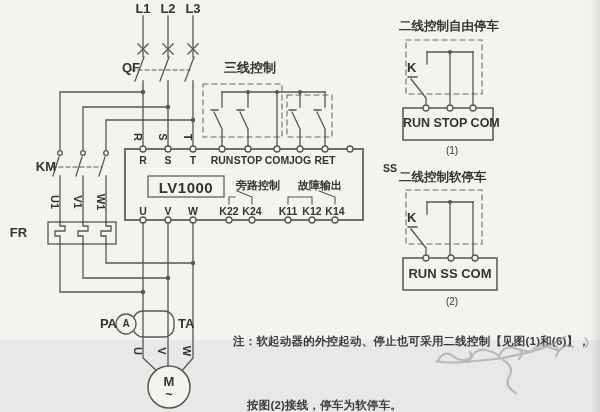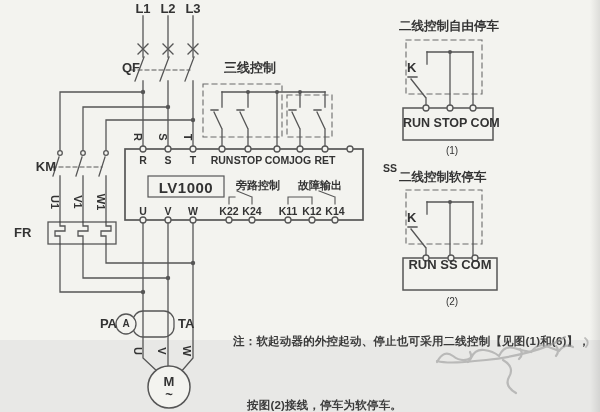--- a/index.html
+++ b/index.html
@@ -165,21 +165,21 @@
       </g>
     </g>
   </svg>
 
   <div class="lbl big cx" style="left:143px;top:2px;">L1</div>
   <div class="lbl big cx" style="left:168px;top:2px;">L2</div>
   <div class="lbl big cx" style="left:193px;top:2px;">L3</div>
 
   <div class="lbl big" style="left:104px;top:61px;width:36px;text-align:right;">QF</div>
   <div class="lbl big" style="left:20px;top:160px;width:36px;text-align:right;">KM</div>
-  <div class="lbl big" style="left:14px;top:226px;width:33px;text-align:left;">FR</div>
+  <div class="lbl big" style="left:2px;top:226px;width:33px;text-align:center;">FR</div>
 
   <div class="lbl big" style="left:224px;top:61px;">三线控制</div>
 
   <div class="lbl rot" style="left:137px;top:137px;">R</div>
   <div class="lbl rot" style="left:162px;top:137px;">S</div>
   <div class="lbl rot" style="left:187px;top:137px;">T</div>
 
   <div class="lbl rot" style="left:54px;top:202px;">U1</div>
   <div class="lbl rot" style="left:77px;top:202px;">V1</div>
   <div class="lbl rot" style="left:100px;top:202px;">W1</div>
@@ -217,21 +217,21 @@
   <div class="lbl big cx" style="left:169px;top:375px;">M</div>
   <div class="lbl big cx" style="left:169px;top:388px;">~</div>
 
   <div class="lbl mid" style="left:399px;top:20px;font-size:12.5px;">二线控制自由停车</div>
   <div class="lbl big" style="left:407px;top:61px;">K</div>
   <div class="lbl ctr" style="left:403px;top:117px;width:90px;font-size:12.5px;">RUN STOP COM</div>
   <div class="lbl cx" style="left:452px;top:146px;font-size:10px;font-weight:normal;">(1)</div>
 
   <div class="lbl mid" style="left:399px;top:171px;font-size:12.5px;">二线控制软停车</div>
   <div class="lbl big" style="left:407px;top:211px;">K</div>
-  <div class="lbl ctr" style="left:403px;top:258px;width:94px;font-size:13px;">RUN SS COM</div>
+  <div class="lbl ctr" style="left:403px;top:267px;width:94px;font-size:13px;">RUN SS COM</div>
   <div class="lbl cx" style="left:452px;top:297px;font-size:10px;font-weight:normal;">(2)</div>
 
   <div class="note" style="left:233px;top:334px;">注：软起动器的外控起动、停止也可采用二线控制【见图(1)和(6)】，</div>
   <div class="note" style="left:247px;top:382px;margin-top:16px;">按图(2)接线，停车为软停车。</div>
 
   <svg id="wmark" width="600" height="412" viewBox="0 0 600 412">
     <g stroke="#9a9a9a" stroke-width="2.2" fill="none" opacity="0.6" stroke-linecap="round">
       <path d="M437,362 q7,-13 16,-6 t18,2 q4,-9 13,-8 t15,6 q5,-11 15,-8 t17,4 q7,-9 15,-6 t13,5 q6,-8 14,-4"></path>
       <path d="M565,337 C548,349 515,357 486,360 C466,362 448,364 437,361"></path>
       <path d="M503,360 q12,7 6,17 q-5,9 7,16"></path>

